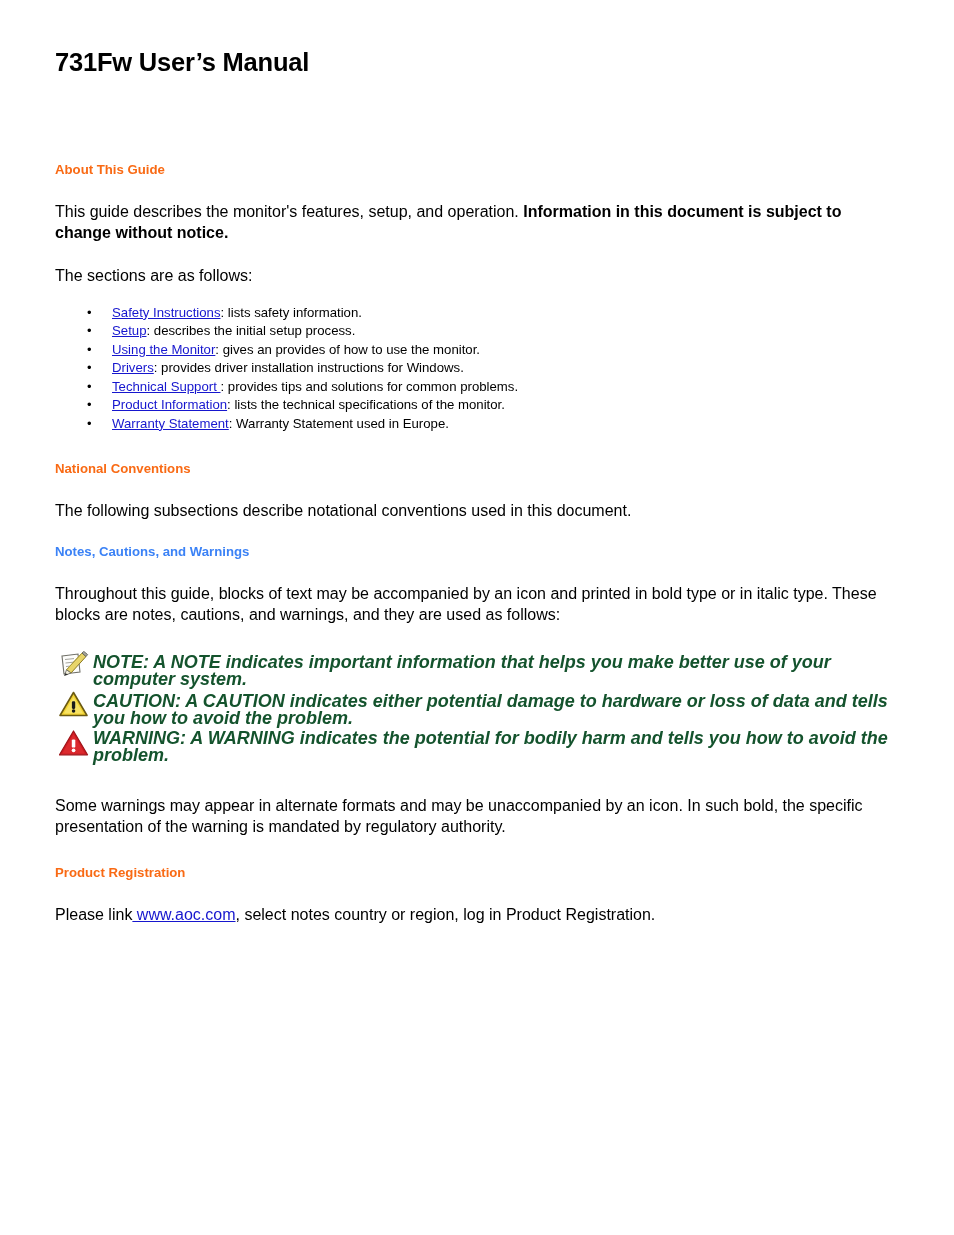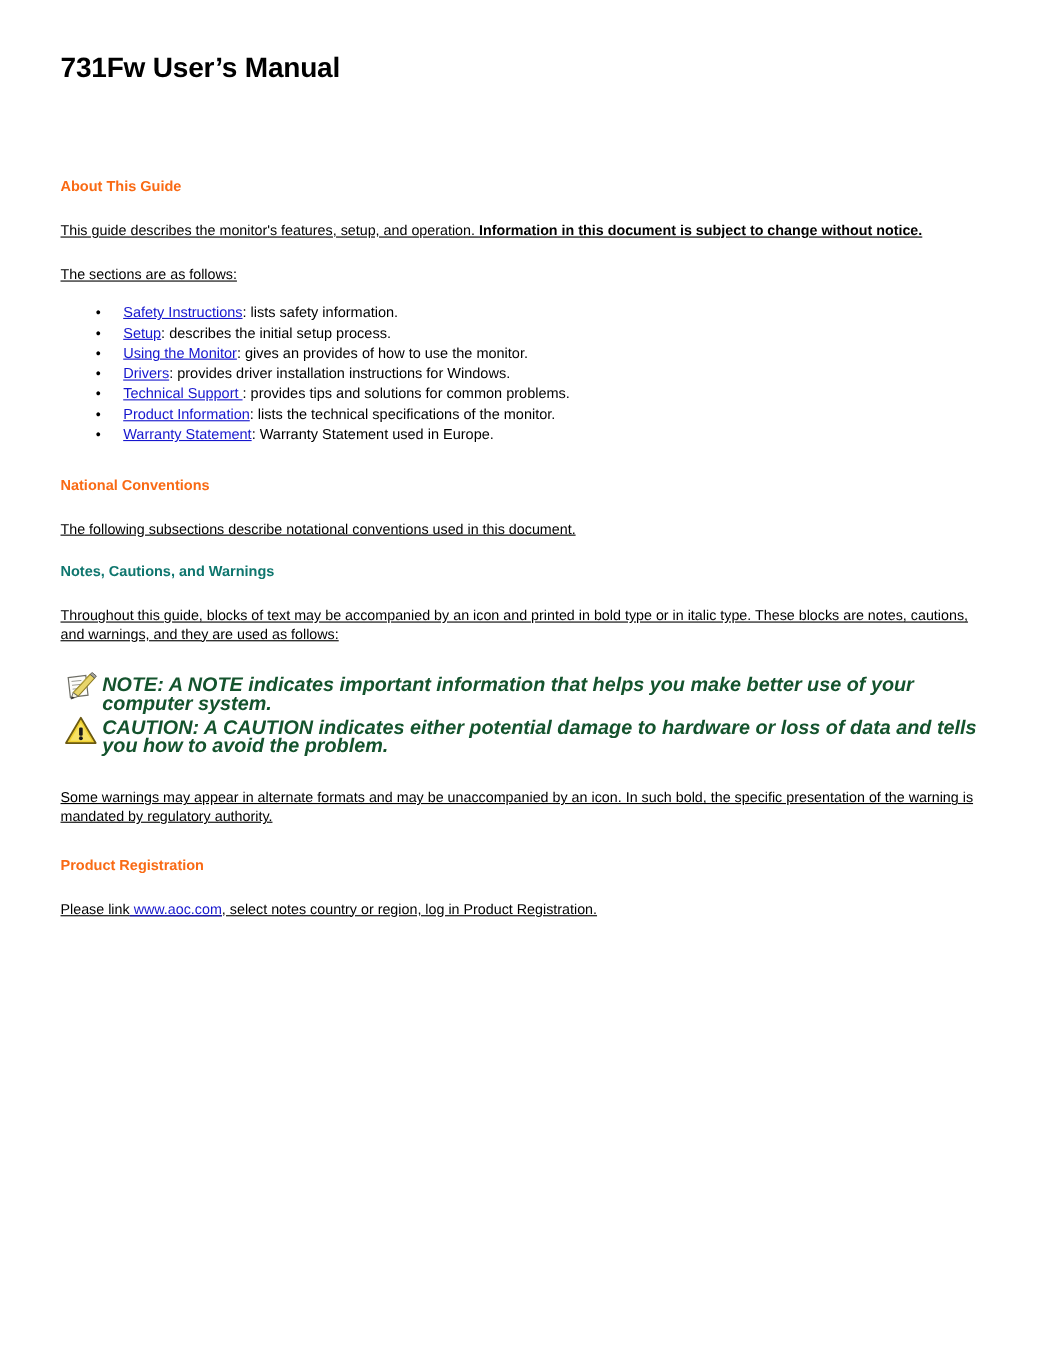--- a/index.html
+++ b/index.html
@@ -44,34 +44,33 @@
   
   .section-heading {
     color: #F96A14;
     font-size: 13.2px;
     font-weight: bold;
     margin: 0;
     line-height: 1.2;
   }
 
   .sub-heading {
-    color: #0f766e;
+    color: #3b82f6;
     font-size: 13.2px;
     font-weight: bold;
     margin: 0;
     line-height: 1.2;
   }
 
   
   p.body {
-    font-size: 13px;
+    font-size: 16px;
     line-height: 1.28;
     margin: 0;
     color: #000;
-    text-decoration: underline;
   }
   p.body b { font-weight: bold; }
 
   
   .sp-title-gap { height: 85px; }
   .sp-para { height: 23px; }
   .sp-list { height: 17px; }
   .sp-block { height: 28px; }
   .sp-heading { height: 24px; }
 
@@ -227,20 +226,31 @@
           <svg width="30" height="28" viewBox="0 0 30 28" xmlns="http://www.w3.org/2000/svg">
             <polygon points="14.5,2.5 28,25.5 1,25.5" fill="#F2D232" stroke="#6B5A12" stroke-width="1.6" stroke-linejoin="round"></polygon>
             <polygon points="14.5,7 24.2,23.4 4.8,23.4" fill="#F7E265" stroke="none"></polygon>
             <rect x="12.9" y="11.3" width="3.3" height="7.6" rx="1.1" fill="#1A1A1A"></rect>
             <circle cx="14.55" cy="21.1" r="1.75" fill="#1A1A1A"></circle>
           </svg>
         </div>
         <div class="notice-text">CAUTION: A CAUTION indicates either potential damage to hardware or loss of data and tells you how to avoid the problem.</div>
       </div>
 
+      <div class="notice-row warning">
+        <div class="notice-icon">
+          <svg width="30" height="28" viewBox="0 0 30 28" xmlns="http://www.w3.org/2000/svg">
+            <polygon points="14.5,2 28.5,25.8 0.5,25.8" fill="#D01B22" stroke="#9E1318" stroke-width="1.2" stroke-linejoin="round"></polygon>
+            <polygon points="14.5,5.2 25.8,24.4 3.2,24.4" fill="#DB2A2E"></polygon>
+            <rect x="12.8" y="10.4" width="3.5" height="8.2" rx="1.2" fill="#FFFFFF"></rect>
+            <circle cx="14.55" cy="21.3" r="1.85" fill="#FFFFFF"></circle>
+          </svg>
+        </div>
+        <div class="notice-text">WARNING: A WARNING indicates the potential for bodily harm and tells you how to avoid the problem.</div>
+      </div>
 
     </div>
 
     <div class="sp-block"></div>
 
     <p class="body">Some warnings may appear in alternate formats and may be unaccompanied by an icon. In such bold, the specific presentation of the warning is mandated by regulatory authority.</p>
 
     <div class="sp-block"></div>
 
     <h2 class="section-heading">Product Registration</h2>

